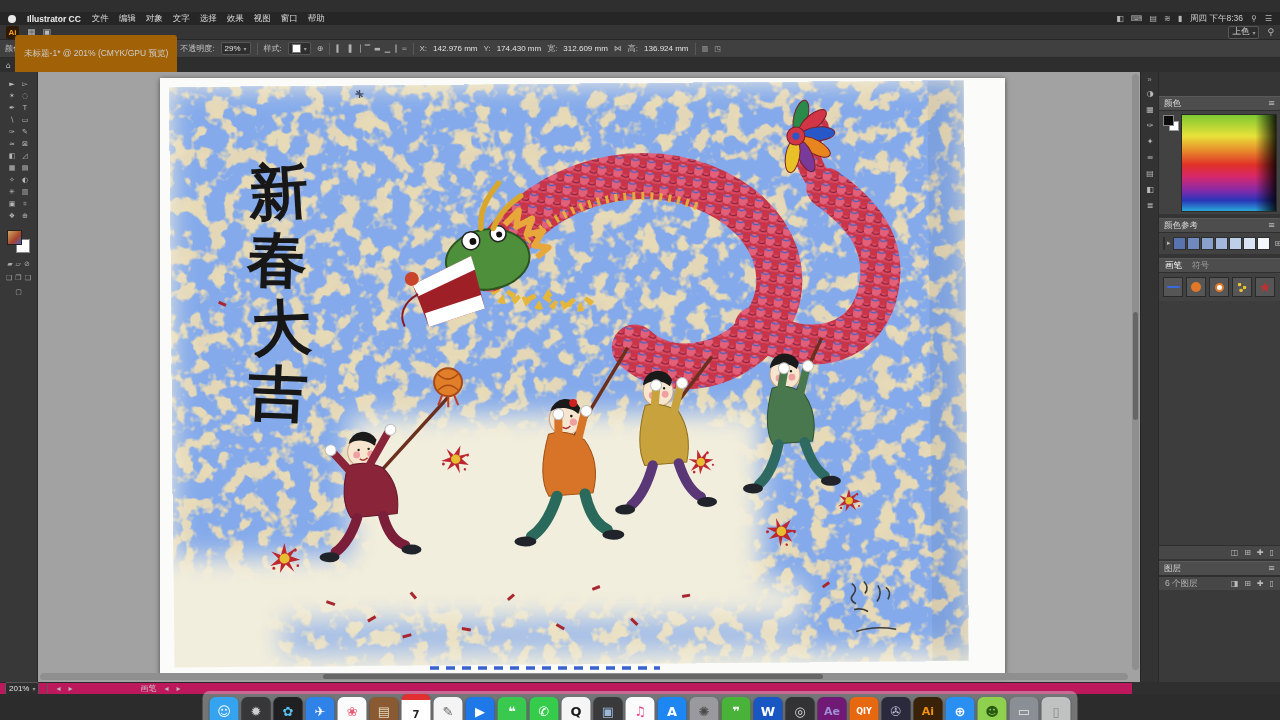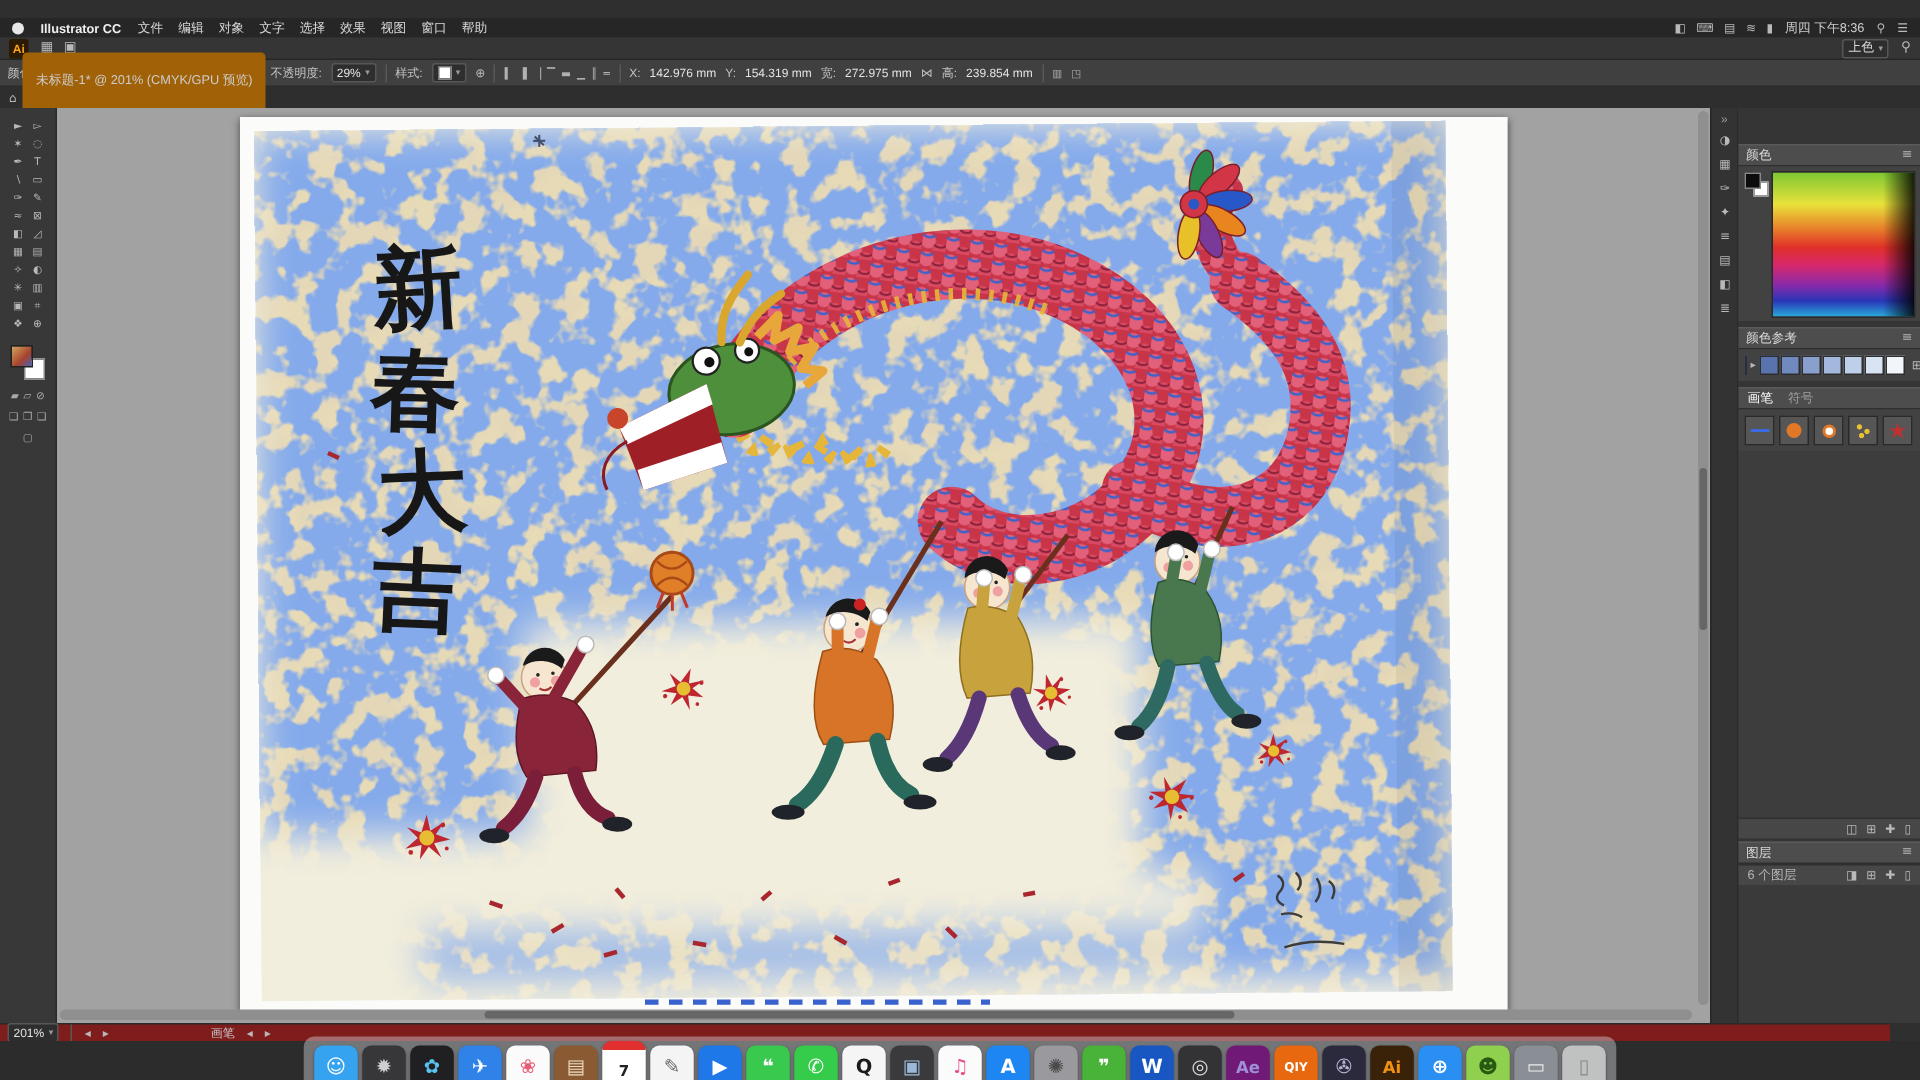--- a/index.html
+++ b/index.html
@@ -96,21 +96,21 @@
       clip-path:polygon(50% 0,61% 38%,100% 32%,70% 58%,86% 100%,50% 72%,18% 96%,32% 58%,0 38%,40% 38%);}
   .pfoot{display:flex;align-items:center;justify-content:flex-end;gap:6px;height:13px;
     background:#474747;border-top:1px solid #2f2f2f;padding:0 6px;color:#b5b5b5;}
   .layer-row{display:flex;align-items:center;gap:4px;height:15px;background:#3e5f85;color:#eaeaea;padding:0 3px;}
   .eye{width:9px;height:6px;border-radius:50%;background:radial-gradient(circle,#222 0 1.3px,#ddd 1.8px);}
   .lthumb{width:22px;height:12px;border:1px solid #777;
     background:linear-gradient(120deg,#d8cba0 40%,#4a6ad8 60%,#fff 80%);}
   .target{width:6px;height:6px;border:1px solid #cfcfcf;border-radius:50%;margin-left:auto;}
 
   
-  .statusbar{left:0;top:670px;width:1260px;height:12px;background:#7f1d1d;border-top:1px solid #2a2a2a;
+  .statusbar{left:0;top:670px;width:1132px;height:12px;background:#be185d;border-top:1px solid #2a2a2a;
     display:flex;align-items:center;gap:8px;padding:0 5px;box-sizing:border-box;font-size:8px;color:#c8c8c8;}
 
   
   .desktop{left:0;top:682px;width:1280px;height:38px;background:#2c2c2c;}
   .dock{position:absolute;left:50%;bottom:0;transform:translateX(-50%);display:flex;align-items:center;
     gap:3px;padding:3px 7px 3px;background:rgba(216,219,224,.42);border-radius:7px 7px 0 0;}
   .dock-item{width:29px;height:29px;border-radius:6px;display:flex;align-items:center;justify-content:center;
     box-shadow:0 1px 2px rgba(0,0,0,.35);overflow:hidden;}
   .dock-glyph{font-family:"DejaVu Sans",sans-serif;font-size:13px;font-weight:bold;line-height:1;}
 </style>
@@ -201,26 +201,26 @@
         <span class="mini-ico">▔</span>
         <span class="mini-ico">▬</span>
         <span class="mini-ico">▁</span>
         <span class="mini-ico">║</span>
         <span class="mini-ico">═</span>
       </span>
     <span class="sep"></span>
     <span>X:</span>
     <span class="num">142.976 mm</span>
     <span>Y:</span>
-    <span class="num">154.319 mm</span>
+    <span class="num">174.430 mm</span>
     <span>宽:</span>
-    <span class="num">272.975 mm</span>
+    <span class="num">312.609 mm</span>
     <span class="g">⋈</span>
     <span>高:</span>
-    <span class="num">239.854 mm</span>
+    <span class="num">136.924 mm</span>
     <span class="sep"></span>
     <span class="mini-ico">▥</span>
     <span class="mini-ico">◳</span>
   </div>
 
   <div class="abs tabbar">
     <span class="g" style="font-size:8px;margin:0 0 2px 2px;">⌂</span>
     <div class="doctab">
       <span>未标题-1* @ 201% (CMYK/GPU 预览)</span>
     </div>

